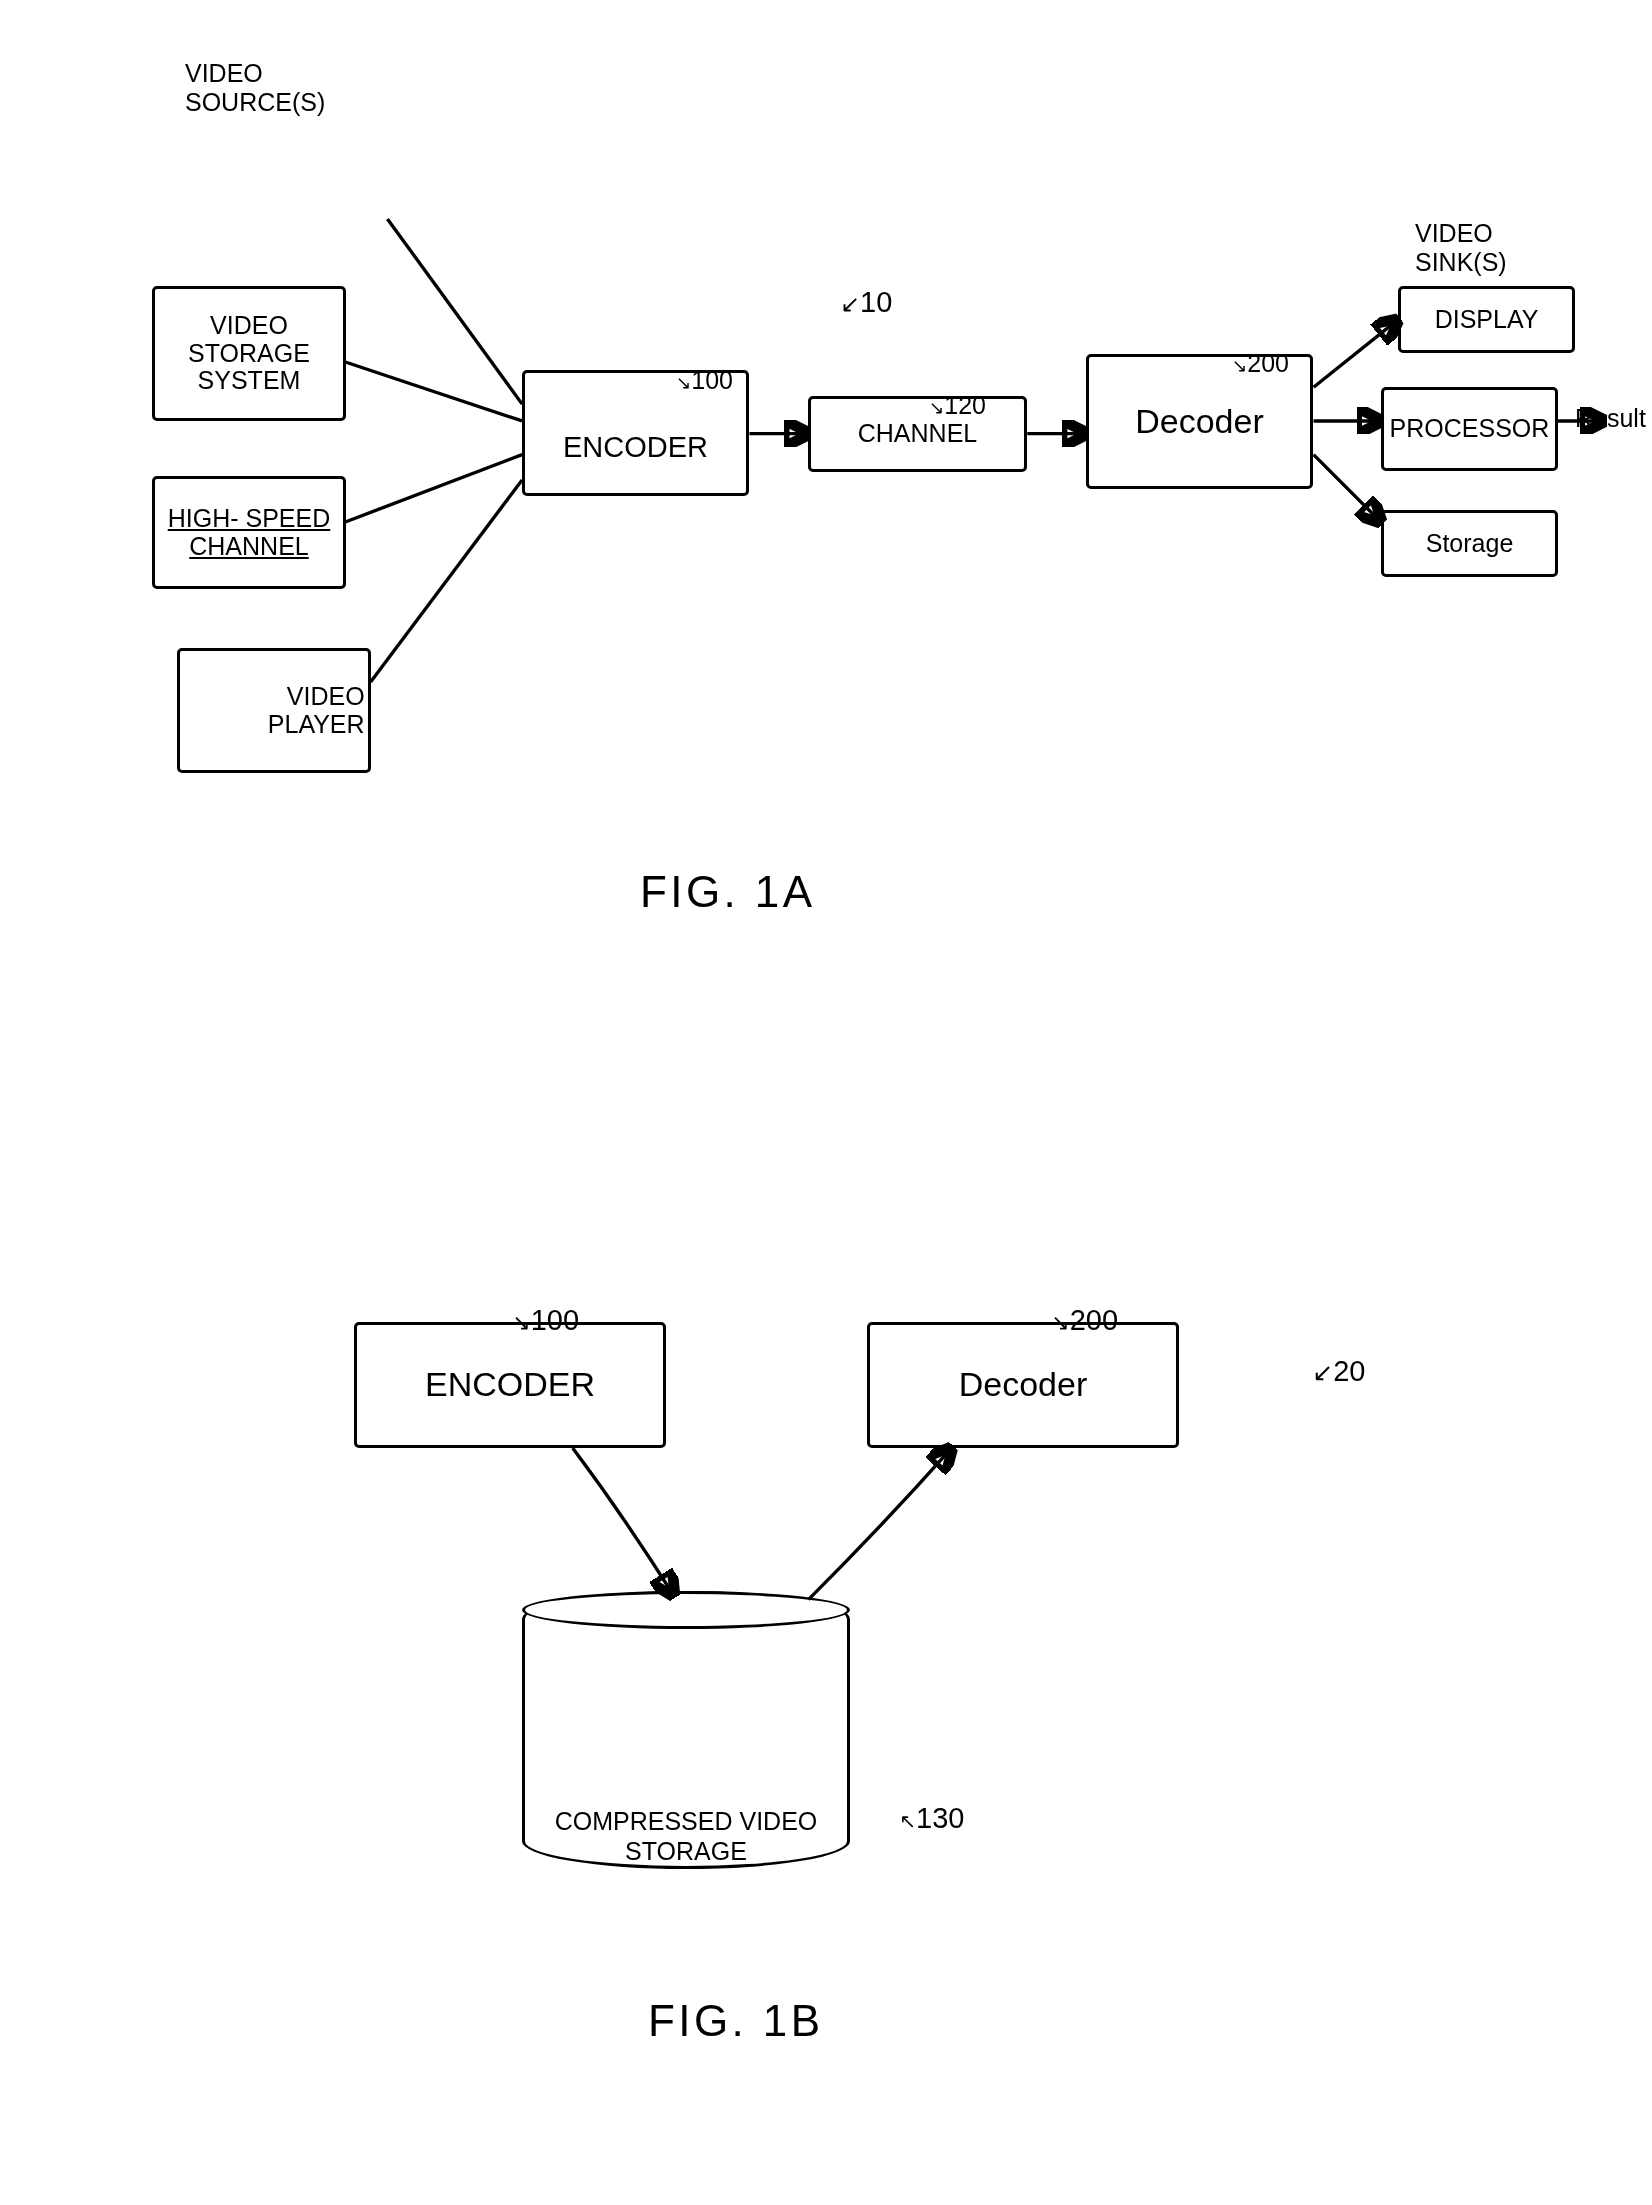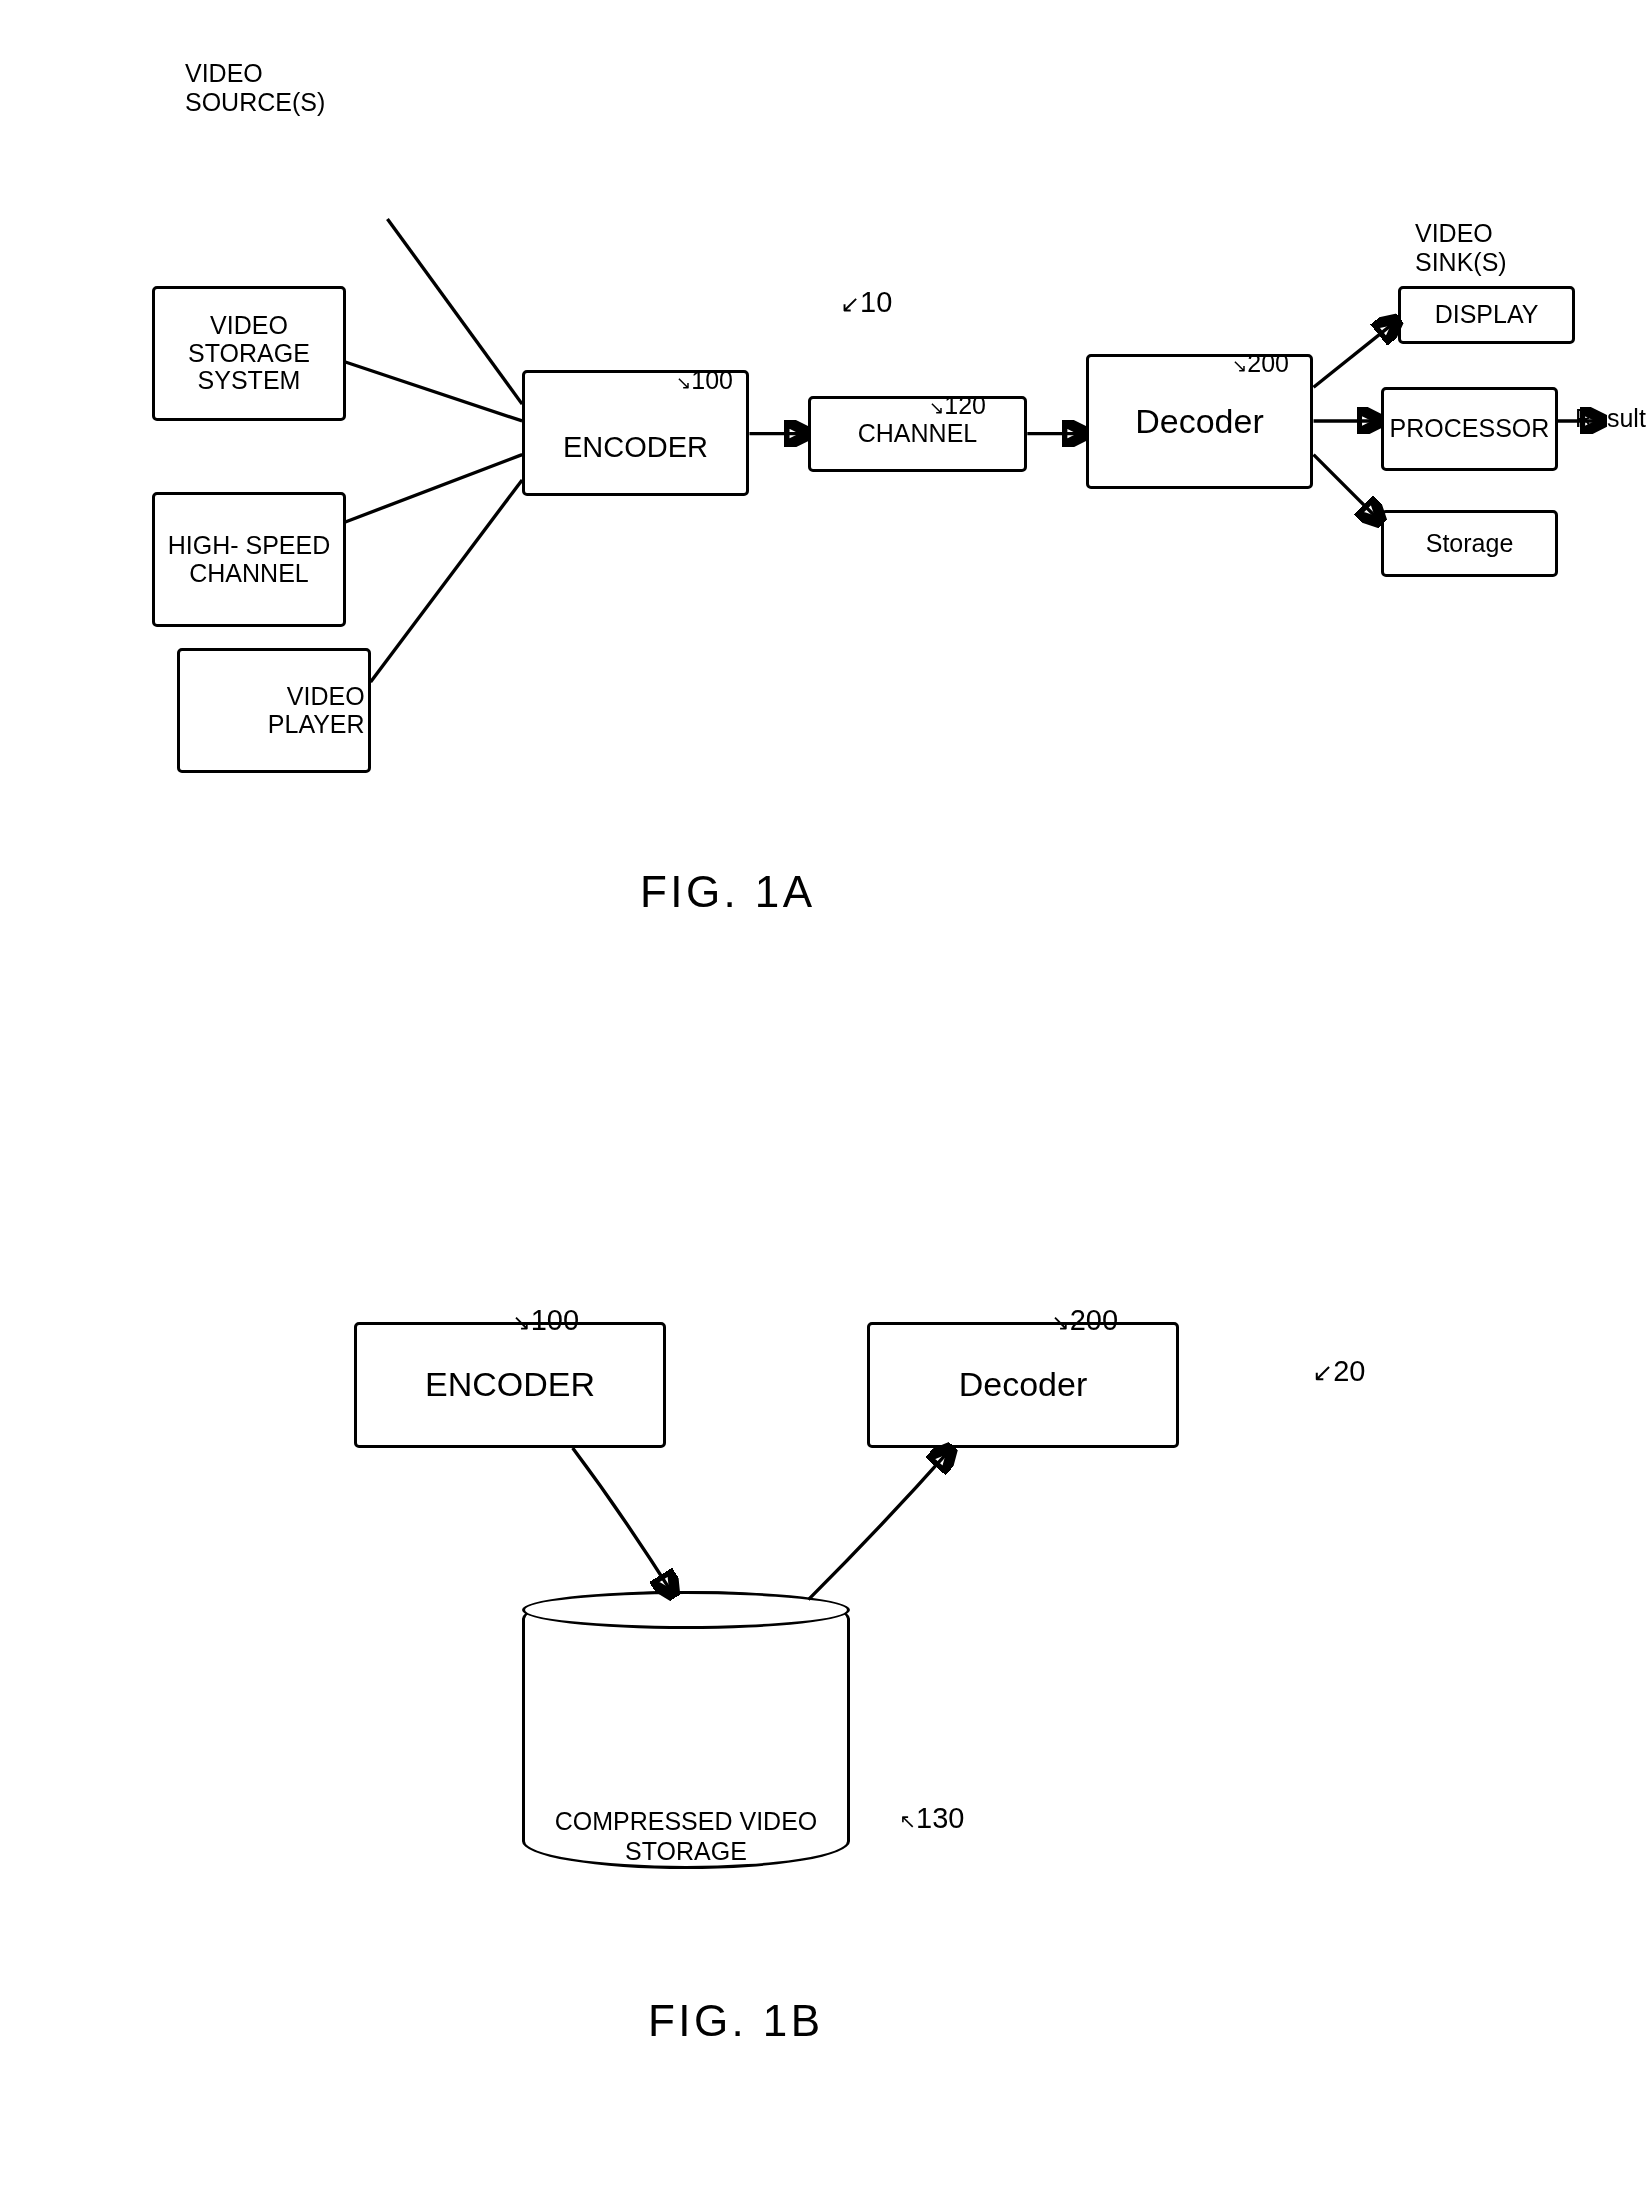--- a/index.html
+++ b/index.html
@@ -78,37 +78,37 @@
 <div class="page">
 
   <div class="label f-sm" style="left:185px; top:59px;">VIDEO
 SOURCE(S)</div>
 
 
   <div class="box f-sm" style="left:152px; top:286px; width:194px; height:135px;">VIDEO
 STORAGE
 SYSTEM</div>
 
-  <div class="box f-sm" style="left:152px; top:492px; width:194px; height:135px;">HIGH-
+  <div class="box f-sm" style="left:152px; top:476px; width:194px; height:113px;text-decoration:underline;">HIGH-
 SPEED
 CHANNEL</div>
 
   <div class="box f-sm" style="left:177px; top:648px; width:194px; height:125px;text-align:right;">VIDEO
 PLAYER</div>
 
   <div class="box f-md" style="left:522px; top:370px; width:227px; height:126px; padding-top:34px;">ENCODER</div>
 
   <div class="box f-sm" style="left:808px; top:396px; width:219px; height:76px;">CHANNEL</div>
 
   <div class="box f-lg" style="left:1086px; top:354px; width:227px; height:135px;">Decoder</div>
 
   <div class="label f-sm" style="left:1415px; top:219px;">VIDEO
 SINK(S)</div>
 
-  <div class="box f-sm" style="left:1398px; top:286px; width:177px; height:58px;">DISPLAY</div>
+  <div class="box f-sm" style="left:1398px; top:286px; width:177px; height:67px;">DISPLAY</div>
 
   <div class="box f-sm" style="left:1381px; top:387px; width:177px; height:84px;">PROCESSOR</div>
 
   <div class="box f-sm" style="left:1381px; top:510px; width:177px; height:67px;">Storage</div>
 
   <div class="label f-sm" style="left:1575px; top:404px;">Result</div>
 
   <div class="label f-md" style="left:808px; top:253px;">
     <span style="font-size:23.6px;">↙</span><span>10</span>
   </div>

